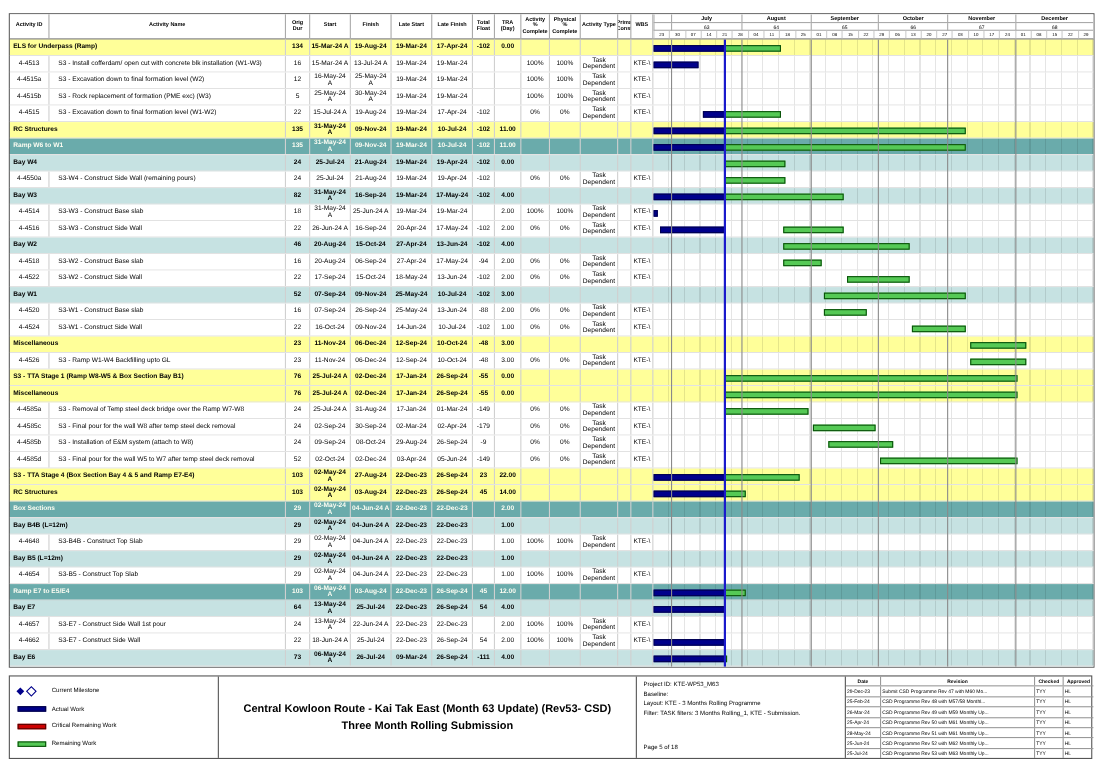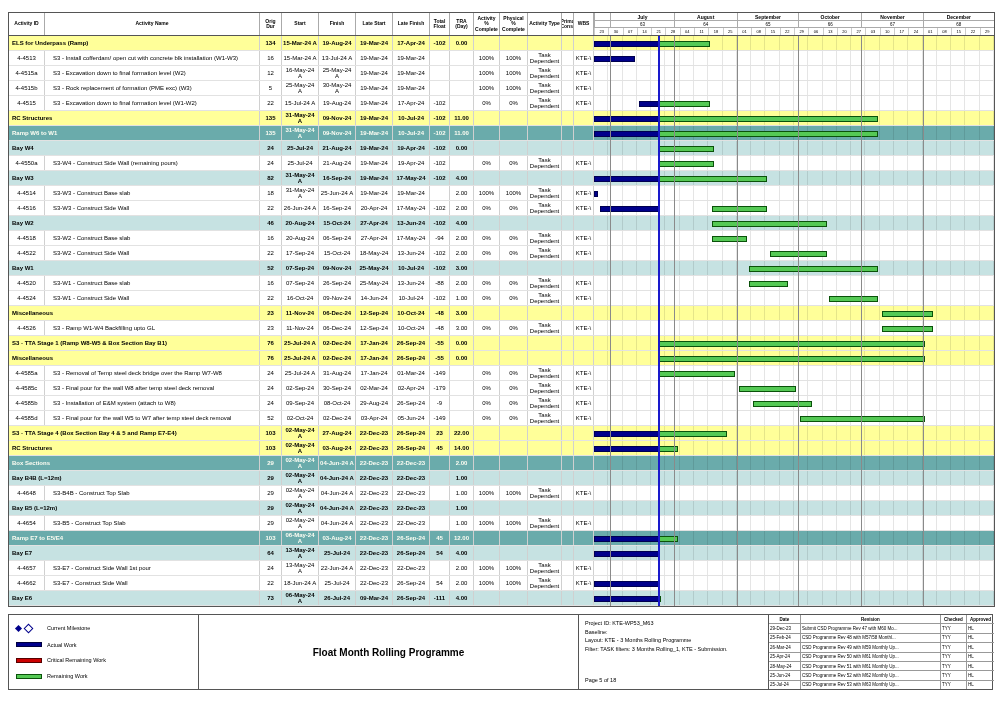--- a/index.html
+++ b/index.html
@@ -854,21 +854,22 @@
         <span class="sw sw-c"></span>
         <span>Critical Remaining Work</span>
       </div>
       <div class="litem">
         <span class="sw sw-r"></span>
         <span>Remaining Work</span>
       </div>
     </div>
 
     <div class="fbox titlebox">
-      <div>Float Month Rolling Programme</div>
+      <div>Central Kowloon Route - Kai Tak East (Month 63 Update) (Rev53- CSD)</div>
+      <div>Three Month Rolling Submission</div>
     </div>
 
     <div class="fbox infobox">
       <div>Project ID: KTE-WP53_M63</div>
       <div>Baseline:</div>
       <div>Layout: KTE - 3 Months Rolling Programme</div>
       <div>Filter: TASK filters: 3 Months Rolling_1, KTE - Submission.</div>
       <div class="infopage">Page 5 of 18</div>
     </div>
 

